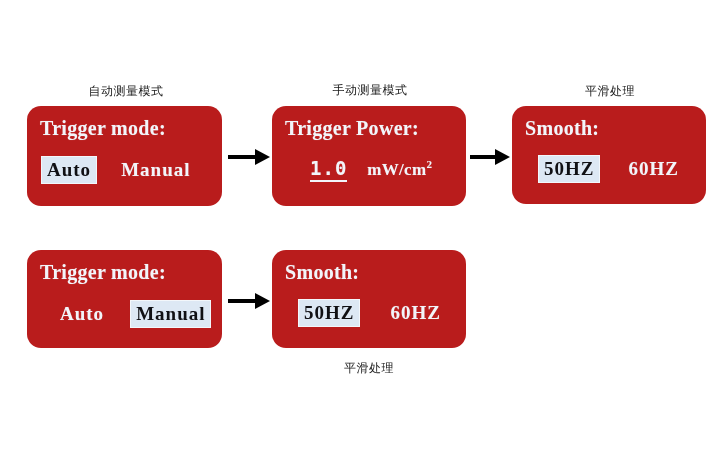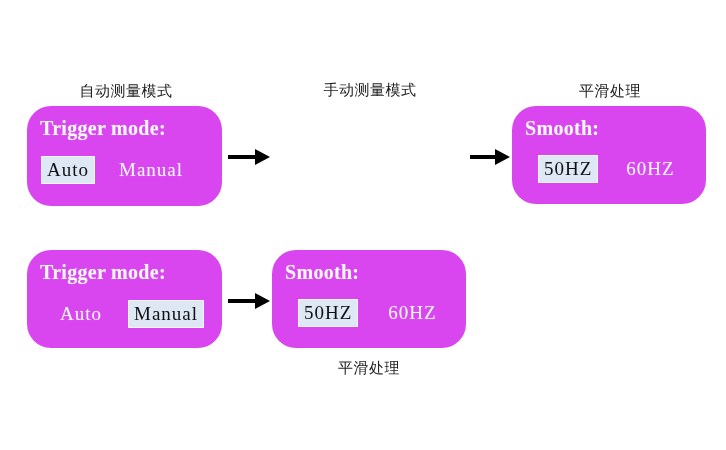--- a/index.html
+++ b/index.html
@@ -19,33 +19,33 @@
     position: absolute;
     left: 0; top: 0;
     width: 726px;
     height: 450px;
   }
 
   
   .caption {
     position: absolute;
     font-family: "DejaVu Sans", "Liberation Sans", sans-serif;
-    font-size: 15px;
+    font-size: 12px;
     line-height: 16px;
     color: #1b1b1b;
     letter-spacing: 0.5px;
     white-space: nowrap;
     text-align: center;
   }
 
   
   .panel {
     position: absolute;
-    background: #d946ef;
-    border-radius: 24px;
+    background: #b91c1c;
+    border-radius: 14px;
     box-sizing: border-box;
     overflow: hidden;
   }
   .panel-title {
     position: absolute;
     color: #f2f5fa;
     font-family: "Liberation Serif", "DejaVu Serif", serif;
     font-weight: bold;
     font-size: 20px;
     line-height: 22px;
@@ -55,21 +55,21 @@
   }
   .opt-row {
     position: absolute;
     display: flex;
     align-items: center;
     white-space: nowrap;
   }
   .opt {
     color: #f2f5fa;
     font-family: "Liberation Serif", "DejaVu Serif", serif;
-    font-weight: normal;
+    font-weight: bold;
     font-size: 19px;
     line-height: 21px;
     letter-spacing: 1px;
     padding: 2px 5px 3px 5px;
     text-shadow: 0 0 1px rgba(255,255,255,0.3);
   }
   .opt.selected {
     background: #dde8f4;
     color: #101014;
     text-shadow: none;
@@ -134,20 +134,28 @@
       <span class="opt selected">Auto</span>
       <span style="display:inline-block;width:18px;"></span>
       <span class="opt plain">Manual</span>
     </div>
   </div>
 
   <svg class="arrow" style="left:228px; top:146px;" width="42" height="22" viewBox="0 0 42 22">
     <path d="M0 9 H27 V3 L42 11 L27 19 V13 H0 Z" fill="#000000"></path>
   </svg>
 
+  <div class="panel" style="left:272px; top:106px; width:194px; height:100px;">
+    <div class="panel-title" style="left:13px; top:11px;">Trigger Power:</div>
+    <div class="value-row" style="left:38px; top:52px;">
+      <span class="value-num">1.0</span>
+      <span style="display:inline-block;width:20px;"></span>
+      <span class="value-unit"><span>mW/cm</span><sup>2</sup></span>
+    </div>
+  </div>
 
   <svg class="arrow" style="left:470px; top:146px;" width="40" height="22" viewBox="0 0 40 22">
     <path d="M0 9 H25 V3 L40 11 L25 19 V13 H0 Z" fill="#000000"></path>
   </svg>
 
   <div class="panel" style="left:512px; top:106px; width:194px; height:98px;">
     <div class="panel-title" style="left:13px; top:11px;">Smooth:</div>
     <div class="opt-row" style="left:26px; top:49px;">
       <span class="opt selected">50HZ</span>
       <span style="display:inline-block;width:22px;"></span>

